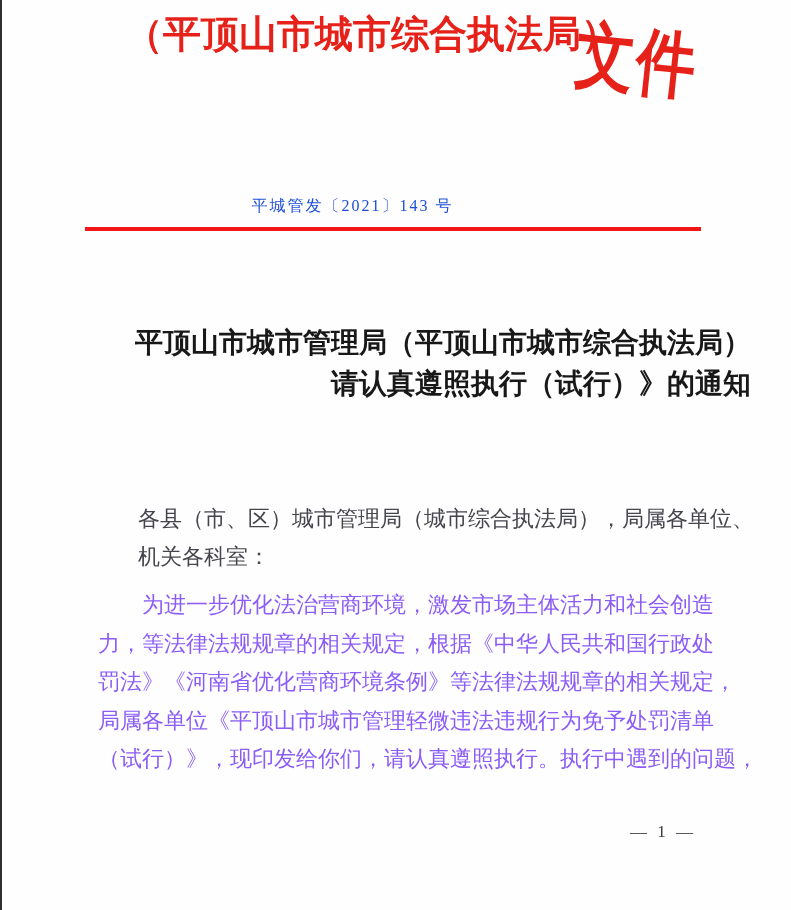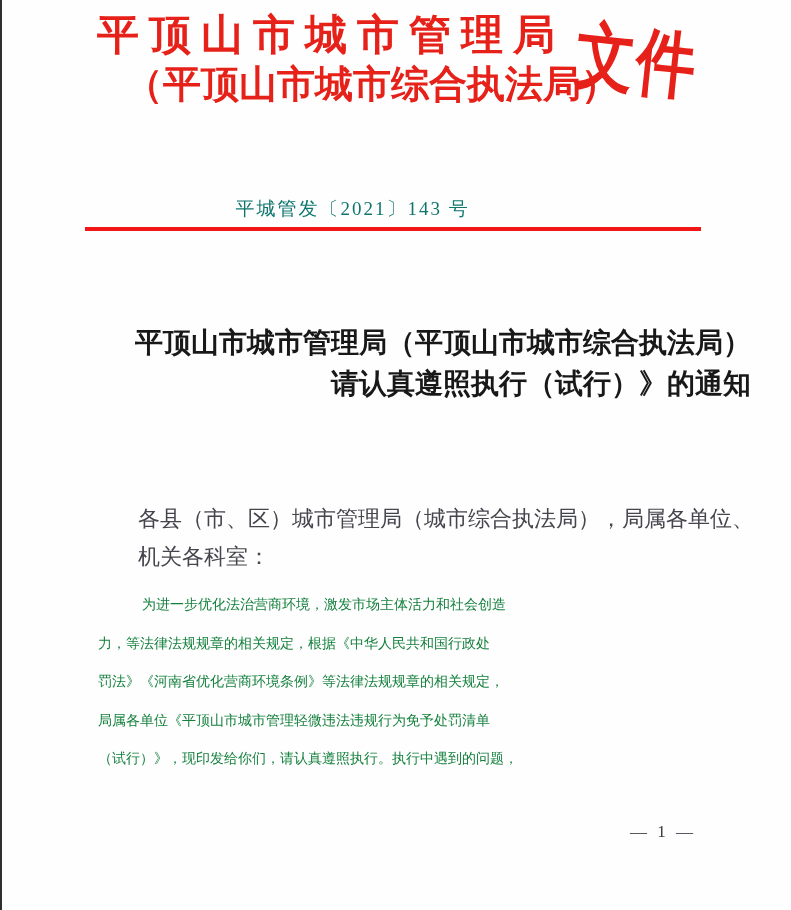--- a/index.html
+++ b/index.html
@@ -44,21 +44,21 @@
     white-space: nowrap; line-height: 1;
     transform: rotate(6deg) scale(0.95, 1.18);
     transform-origin: left top;
     letter-spacing: 2px;
   }
 
   
   .doc-number {
     position: absolute; top: 196px; left: 0;
     width: 705px; text-align: center;
-    font-size: 19px; color: #0f766e; letter-spacing: 2px;
+    font-size: 16px; color: #1d4ed8; letter-spacing: 2px;
     white-space: nowrap;
   }
 
   
   .red-rule {
     position: absolute; top: 227px; left: 85px;
     width: 616px; height: 4px;
     background: #f11717;
   }
 
@@ -75,42 +75,41 @@
     position: absolute; top: 500px; left: 98px;
     width: 612px;
     font-size: 22px; color: #45454d; line-height: 38px; margin-left: 40px;
   }
   .addressee-line { white-space: nowrap; }
 
   
   .body-text {
     position: absolute; top: 586px; left: 98px;
     width: 612px;
-    font-size: 14px; color: #15803d; line-height: 38.5px;
+    font-size: 22px; color: #8b5cf6; line-height: 38.5px;
   }
   .body-line { white-space: nowrap; }
   .body-line.indent { padding-left: 44px; }
 
   
   .page-number {
     position: absolute; top: 822px; left: 630px;
     font-size: 17px; color: #3a3a44;
     letter-spacing: 3px; white-space: nowrap;
   }
 </style>
 </head>
 <body>
 
 <div class="page">
 
   <div class="scan-edge"></div>
 
   <header class="letterhead">
     <div class="org">
-      <div class="org-line1">平顶山市城市管理局</div>
       <div class="org-line2">（平顶山市城市综合执法局）</div>
     </div>
     <div class="doc-type">文件</div>
   </header>
 
   <div class="doc-number">平城管发〔2021〕143 号</div>
 
   <div class="red-rule"></div>
 
   <h1 class="title">

